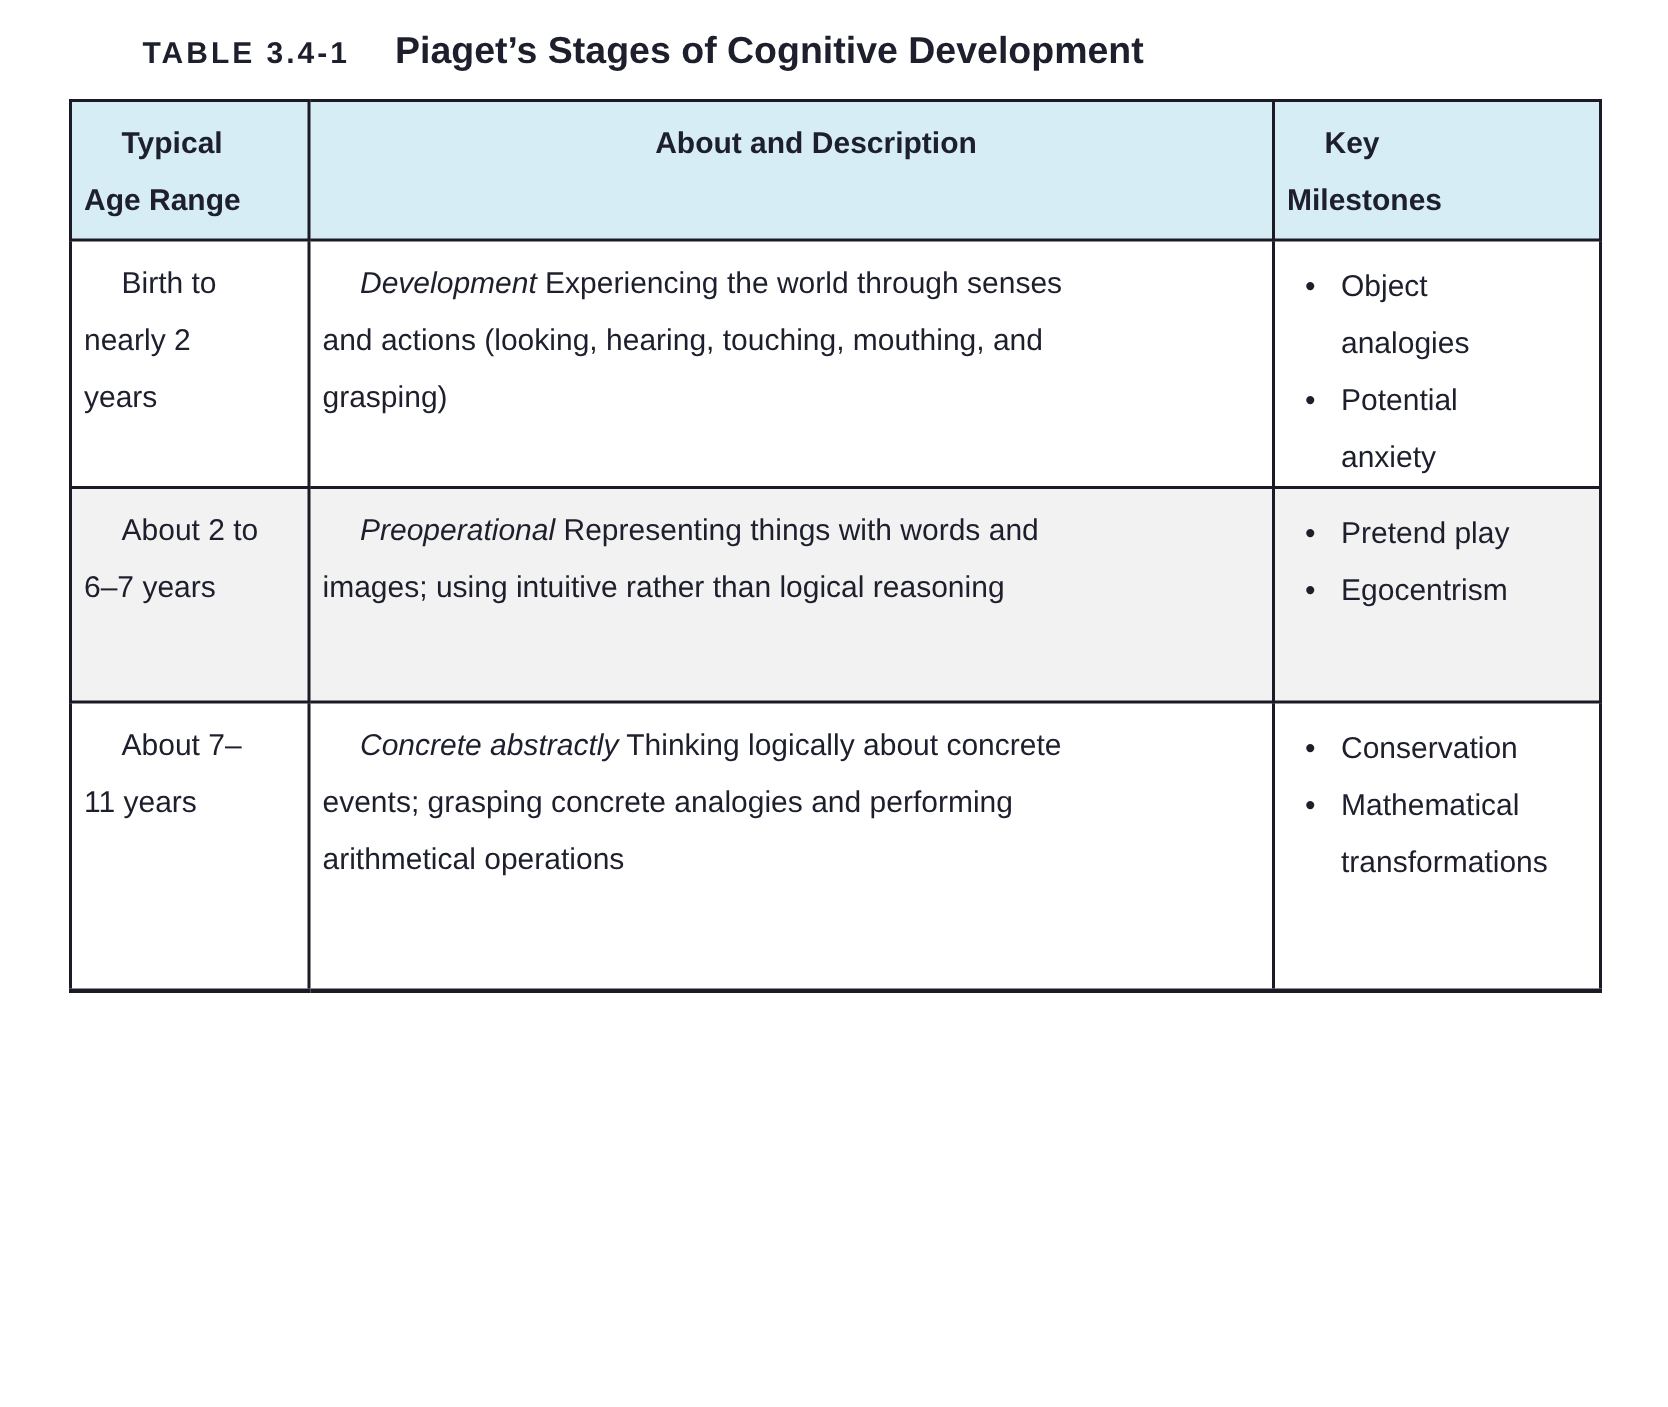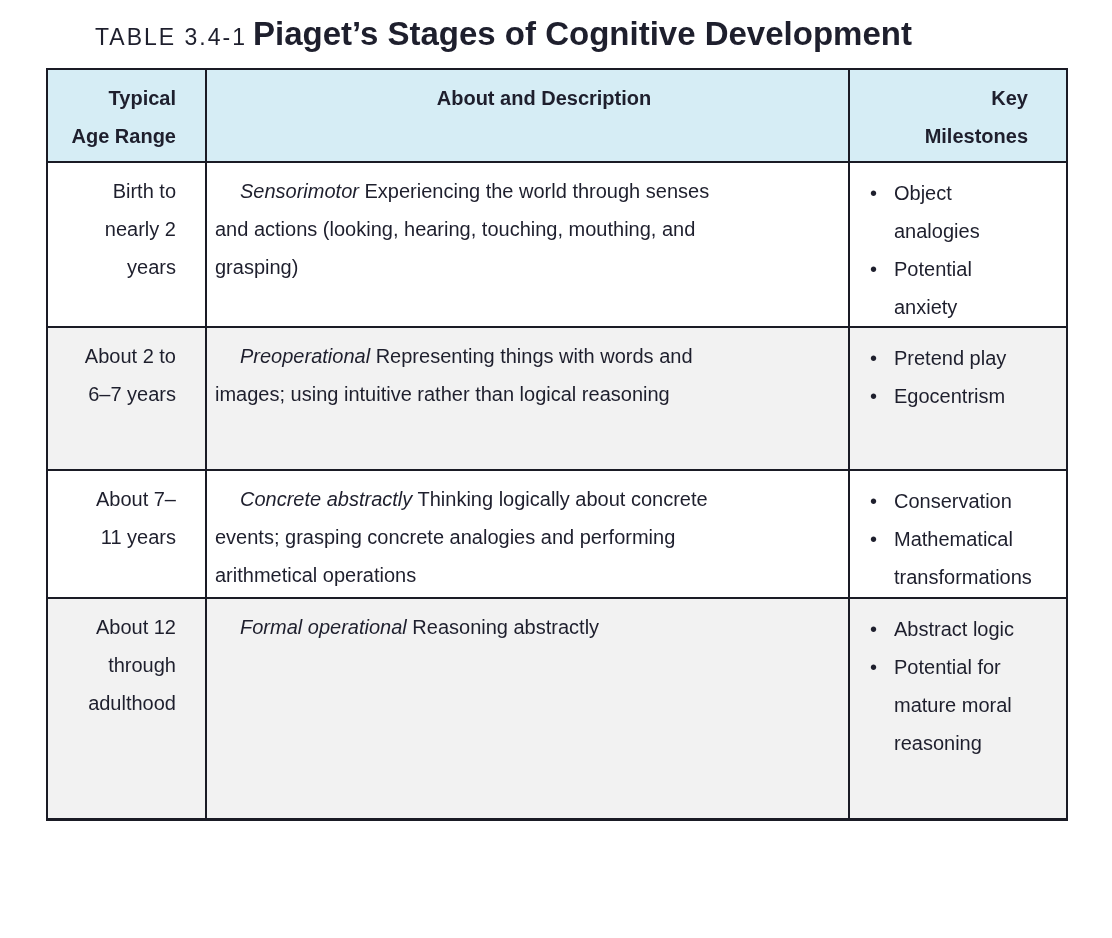--- a/index.html
+++ b/index.html
@@ -21,29 +21,30 @@
     padding: 16px 0 0 46px;
     overflow: hidden;
   }
   
   .title{
     margin: 2px 0 12px 49px;
     line-height: 32px;
     white-space: nowrap;
   }
   .title-tag{
-    font-size: 23px;
-    font-weight: 400;
+    font-size: 20px;
+    font-weight: 700;
     letter-spacing: 2px;
     margin-right: 6px;
     margin-top: 14px;
   }
   .title-text{
-    font-size: 33px;
+    font-size: 25px;
     font-weight: 700;
+    margin-left: 24px;
   }
   
   table{
     border-collapse: collapse;
     table-layout: fixed;
     width: 1020px;
     background: #fff;
   }
   col.c-age{ width:159px; }
   col.c-desc{ width:643px; }
@@ -57,28 +58,28 @@
     text-align: left;
     padding: 9px 0 0 8px;
   }
   tbody tr:last-child td{ border-bottom-width: 3px; }
   thead th{
     background: var(--header-bg);
     font-weight: 700;
     height: 93px;
   }
   th p, td p{ text-indent: 25px; }
-  .cell-age p{ width: 120px; text-align: right; }
+  .cell-age p{ width: 120px; }
   .cell-desc p{ width: 515px; }
   th.cell-desc p{ width: auto; text-align: center; }
-  th.cell-mile p{ width: 170px; text-align: right; }
+  th.cell-mile p{ width: 170px; }
   .row-alt td{ background: var(--row-alt-bg); }
   .r1 td{ height: 160px; }
   .r2 td{ height: 143px; }
-  .r3 td{ height: 128px; }
+  .r3 td{ height: 192px; }
   .r4 td{ height: 221px; }
   .stage-name{ font-style: italic; }
   
   ul.milestones{
     list-style: none;
     padding-left: 8px;
     margin-top: 2px;
   }
   ul.milestones li{
     position: relative;
@@ -121,21 +122,21 @@
         </th>
       </tr>
     </thead>
     <tbody>
 
       <tr class="r1">
         <td class="cell-age">
           <p>Birth to nearly 2 years</p>
         </td>
         <td class="cell-desc">
-          <p><em class="stage-name">Sensorimotor</em> <span>Experiencing the world through senses and actions (looking, hearing, touching, mouthing, and grasping)</span></p>
+          <p><em class="stage-name">Development</em> <span>Experiencing the world through senses and actions (looking, hearing, touching, mouthing, and grasping)</span></p>
         </td>
         <td class="cell-mile">
           <ul class="milestones">
             <li>Object analogies</li>
             <li>Potential anxiety</li>
           </ul>
         </td>
       </tr>
 
       <tr class="r2 row-alt">
@@ -161,30 +162,16 @@
           <p><em class="stage-name">Concrete abstractly</em> <span>Thinking logically about concrete events; grasping concrete analogies and performing arithmetical operations</span></p>
         </td>
         <td class="cell-mile">
           <ul class="milestones">
             <li>Conservation</li>
             <li>Mathematical transformations</li>
           </ul>
         </td>
       </tr>
 
-      <tr class="r4 row-alt">
-        <td class="cell-age">
-          <p>About 12 through adulthood</p>
-        </td>
-        <td class="cell-desc">
-          <p><em class="stage-name">Formal operational</em> <span>Reasoning abstractly</span></p>
-        </td>
-        <td class="cell-mile">
-          <ul class="milestones">
-            <li>Abstract logic</li>
-            <li>Potential for mature moral reasoning</li>
-          </ul>
-        </td>
-      </tr>
 
     </tbody>
   </table>
 </div>
 
 </body></html>

